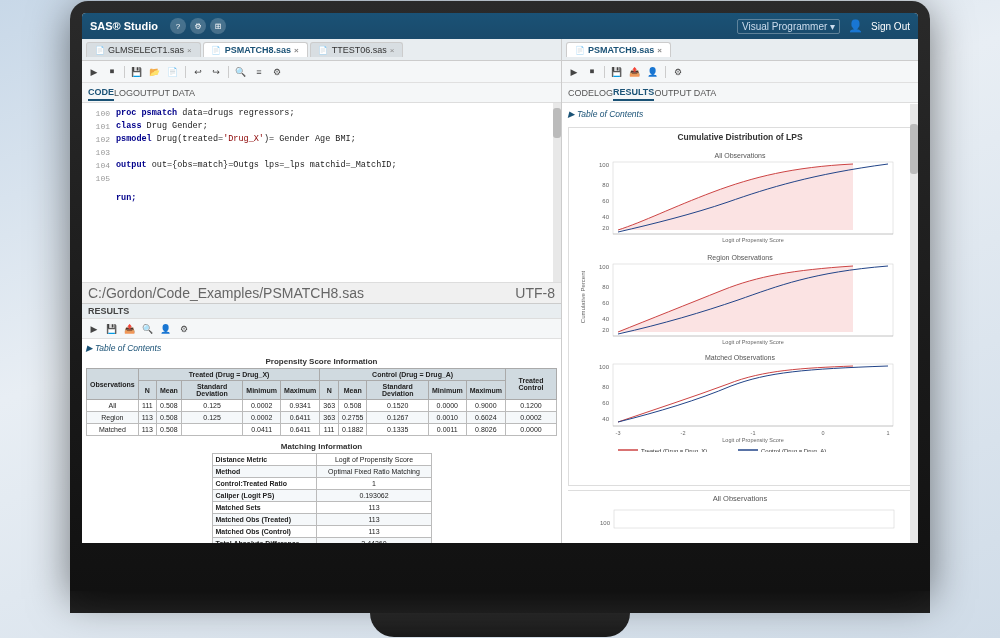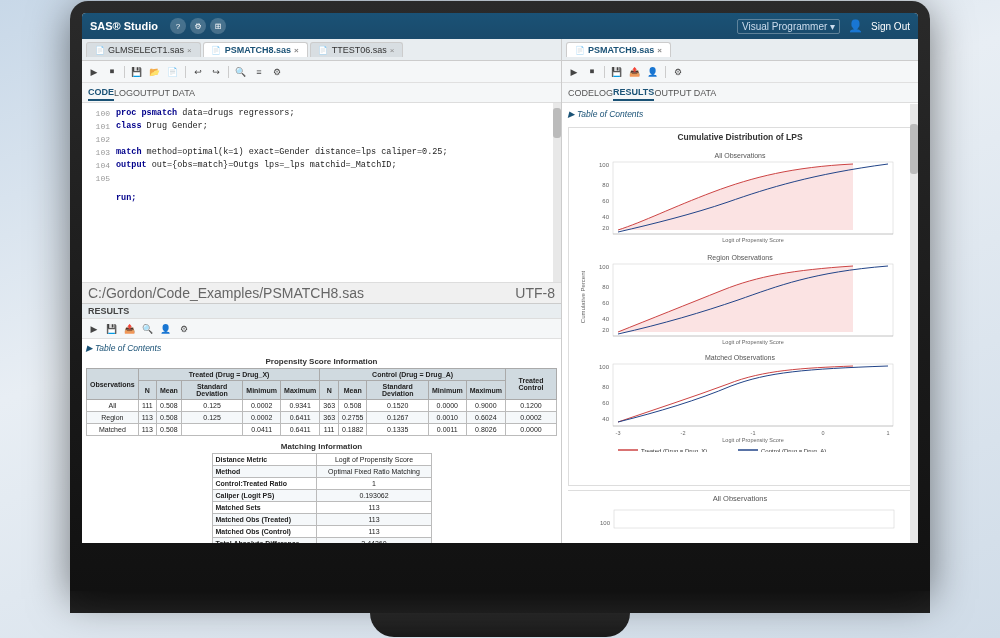--- a/index.html
+++ b/index.html
@@ -411,24 +411,24 @@
             <div class="code-line">
               <span class="line-num">100</span>
               <span class="code-text"><span class="kw">proc psmatch</span> data=drugs regressors;</span>
             </div>
             <div class="code-line">
               <span class="line-num">101</span>
               <span class="code-text">    <span class="kw">class</span> Drug Gender;</span>
             </div>
             <div class="code-line">
               <span class="line-num">102</span>
+              <span class="code-text">    <span class="kw">psmodel</span> Drug(treated=<span class="st">'Drug_X'</span>)= Gender Age BMI;</span>
             </div>
             <div class="code-line">
               <span class="line-num">103</span>
-              <span class="code-text">    <span class="kw">match</span> method=optimal(k=1) exact=Gender distance=lps caliper=0.25;</span>
             </div>
             <div class="code-line">
               <span class="line-num">104</span>
               <span class="code-text">    <span class="kw">output</span> out={obs=match}=Outgs lps=_lps matchid=_MatchID;</span>
             </div>
             <div class="code-line">
               <span class="line-num">105</span>
               <span class="code-text kw">run;</span>
             </div>
             <div style="position:absolute;right:0;top:0;bottom:0;width:8px;background:#e8e8e8;">

